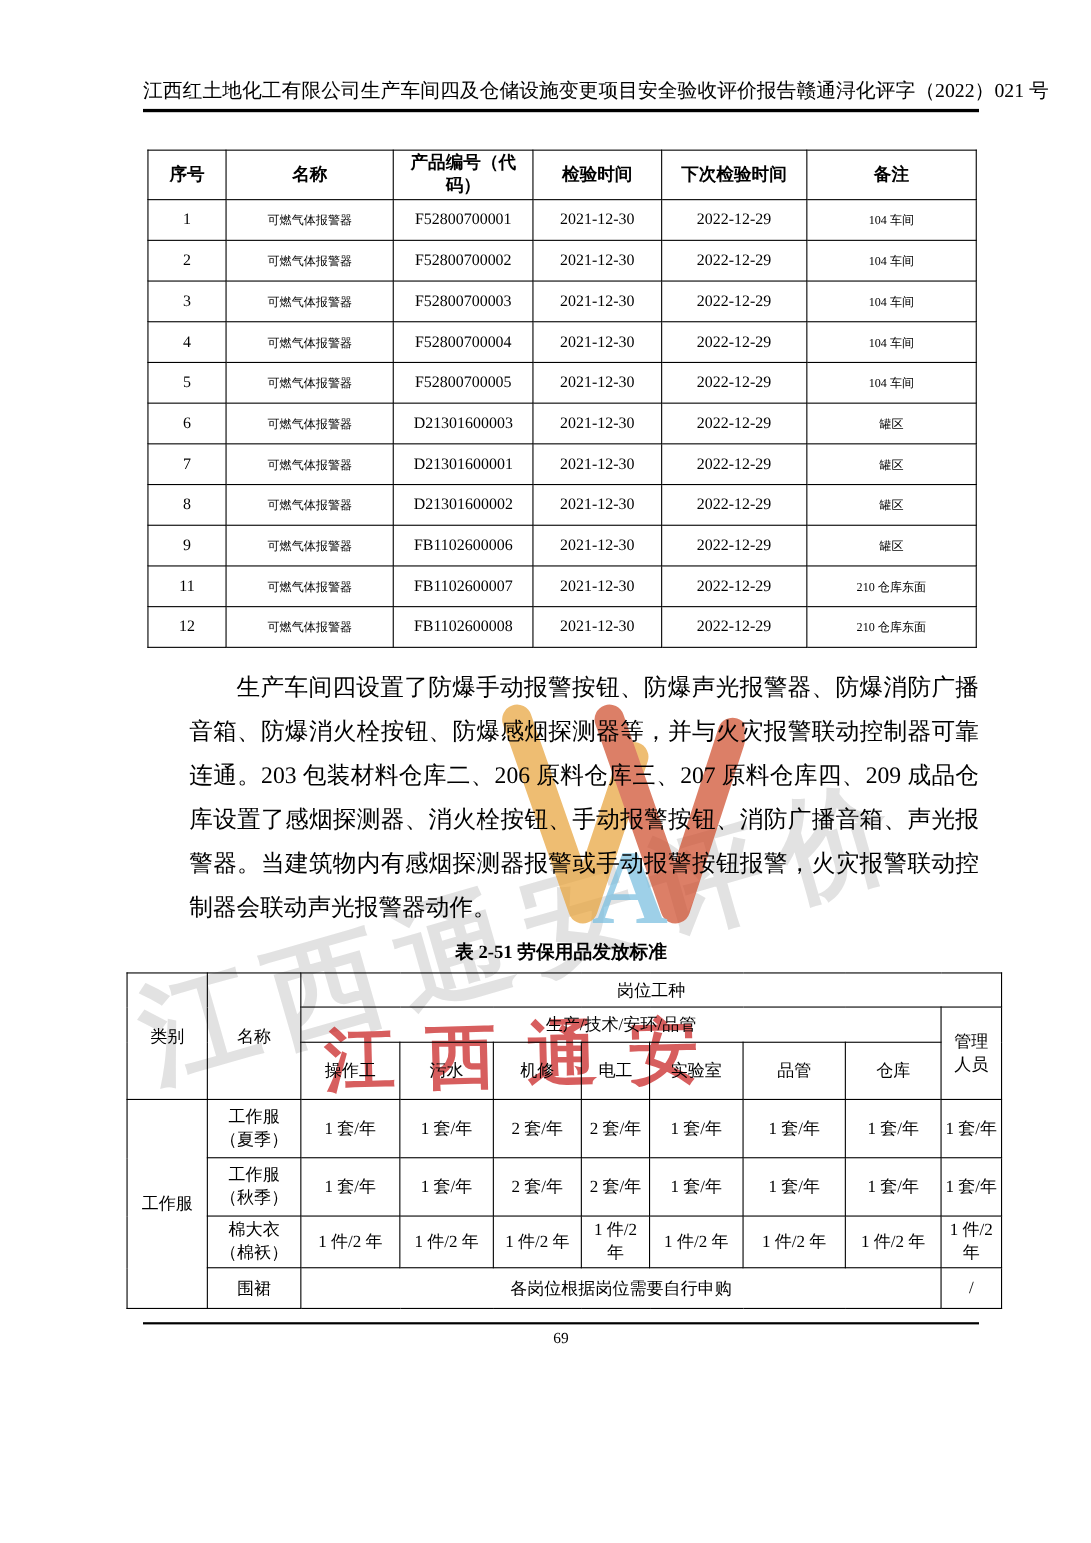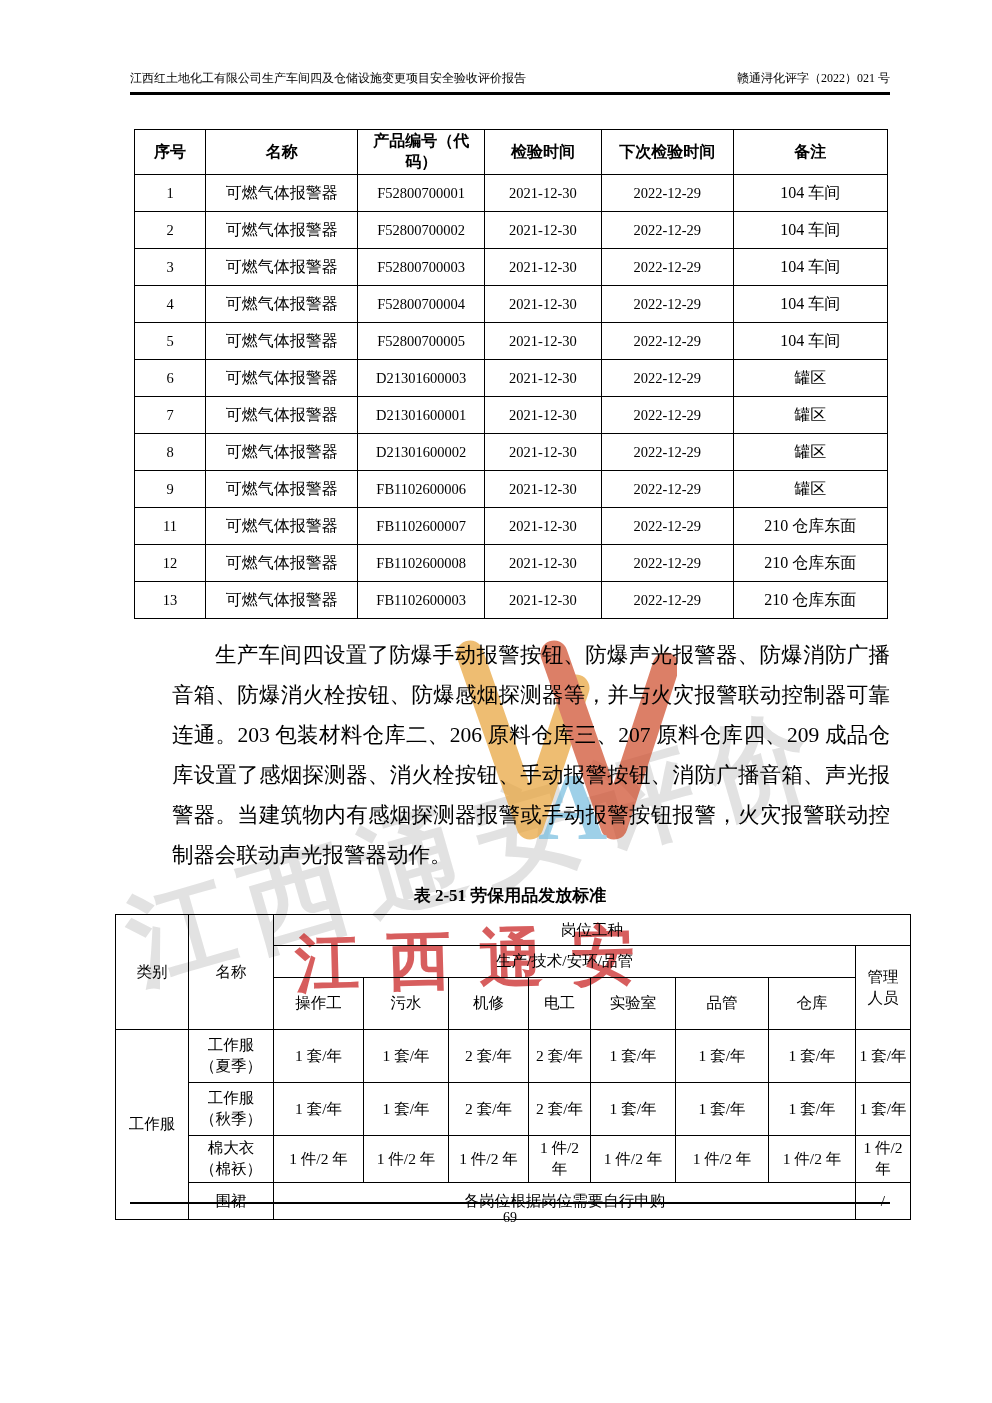--- a/index.html
+++ b/index.html
@@ -24,29 +24,29 @@
     left:295px; top:916px;
     font-size:64px; font-weight:bold; letter-spacing:28px;
     color:rgba(199,32,32,0.72);
     transform:rotate(-1.5deg);
     white-space:nowrap;
   }
   .wm-logo { left:452px; top:636px; width:225px; height:212px; opacity:0.72; }
   
   .content { position:absolute; left:130px; top:70px; width:760px; z-index:1; }
   .hdr { display:flex; justify-content:space-between; align-items:flex-end;
-         font-size:12px; white-space:nowrap; }
+         font-size:18px; white-space:nowrap; }
   .hdr-rule { border-bottom:3px solid #000; margin-top:5px; height:0; }
   table { border-collapse:collapse; }
   
   .t1 { margin:34px 0 0 4px; width:754px; table-layout:fixed; text-align:center;border-radius:17px; }
   .t1 th, .t1 td { border:1.6px solid #000; padding:1px 2px; overflow:hidden; }
   .t1 th { font-weight:bold; font-size:16px; height:40px; }
   .t1 td { font-size:14.5px; height:37px; }
-  .t1 td.cn { font-size:16px; }
+  .t1 td.cn { font-size:11px; }
   
   .para { margin-top:16px; font-size:21.5px; line-height:40px;
           text-align:justify; text-indent:2em;margin-left:42px; }
   
   .t2-title { text-align:center; font-size:17px; font-weight:bold;
               margin-top:8px; line-height:26px; }
   .t2 { margin:5px 0 0 -15px; width:795px; table-layout:fixed;
         text-align:center; font-size:15.5px; }
   .t2 td { border:1.6px solid #000; padding:1px 2px; vertical-align:middle; }
   .t2 .hd { font-weight:normal; }
@@ -172,28 +172,20 @@
         <td class="cn">可燃气体报警器</td>
         <td>FB1102600007</td>
         <td>2021-12-30</td>
         <td>2022-12-29</td>
         <td class="cn">210 仓库东面</td>
       </tr>
       <tr>
         <td>12</td>
         <td class="cn">可燃气体报警器</td>
         <td>FB1102600008</td>
-        <td>2021-12-30</td>
-        <td>2022-12-29</td>
-        <td class="cn">210 仓库东面</td>
-      </tr>
-      <tr>
-        <td>13</td>
-        <td class="cn">可燃气体报警器</td>
-        <td>FB1102600003</td>
         <td>2021-12-30</td>
         <td>2022-12-29</td>
         <td class="cn">210 仓库东面</td>
       </tr>
     </tbody>
   </table>
 
   <p class="para">生产车间四设置了防爆手动报警按钮、防爆声光报警器、防爆消防广播音箱、防爆消火栓按钮、防爆感烟探测器等，并与火灾报警联动控制器可靠连通。203 包装材料仓库二、206 原料仓库三、207 原料仓库四、209 成品仓库设置了感烟探测器、消火栓按钮、手动报警按钮、消防广播音箱、声光报警器。当建筑物内有感烟探测器报警或手动报警按钮报警，火灾报警联动控制器会联动声光报警器动作。</p>
 
   <div class="t2-title">表 2-51 劳保用品发放标准</div>

